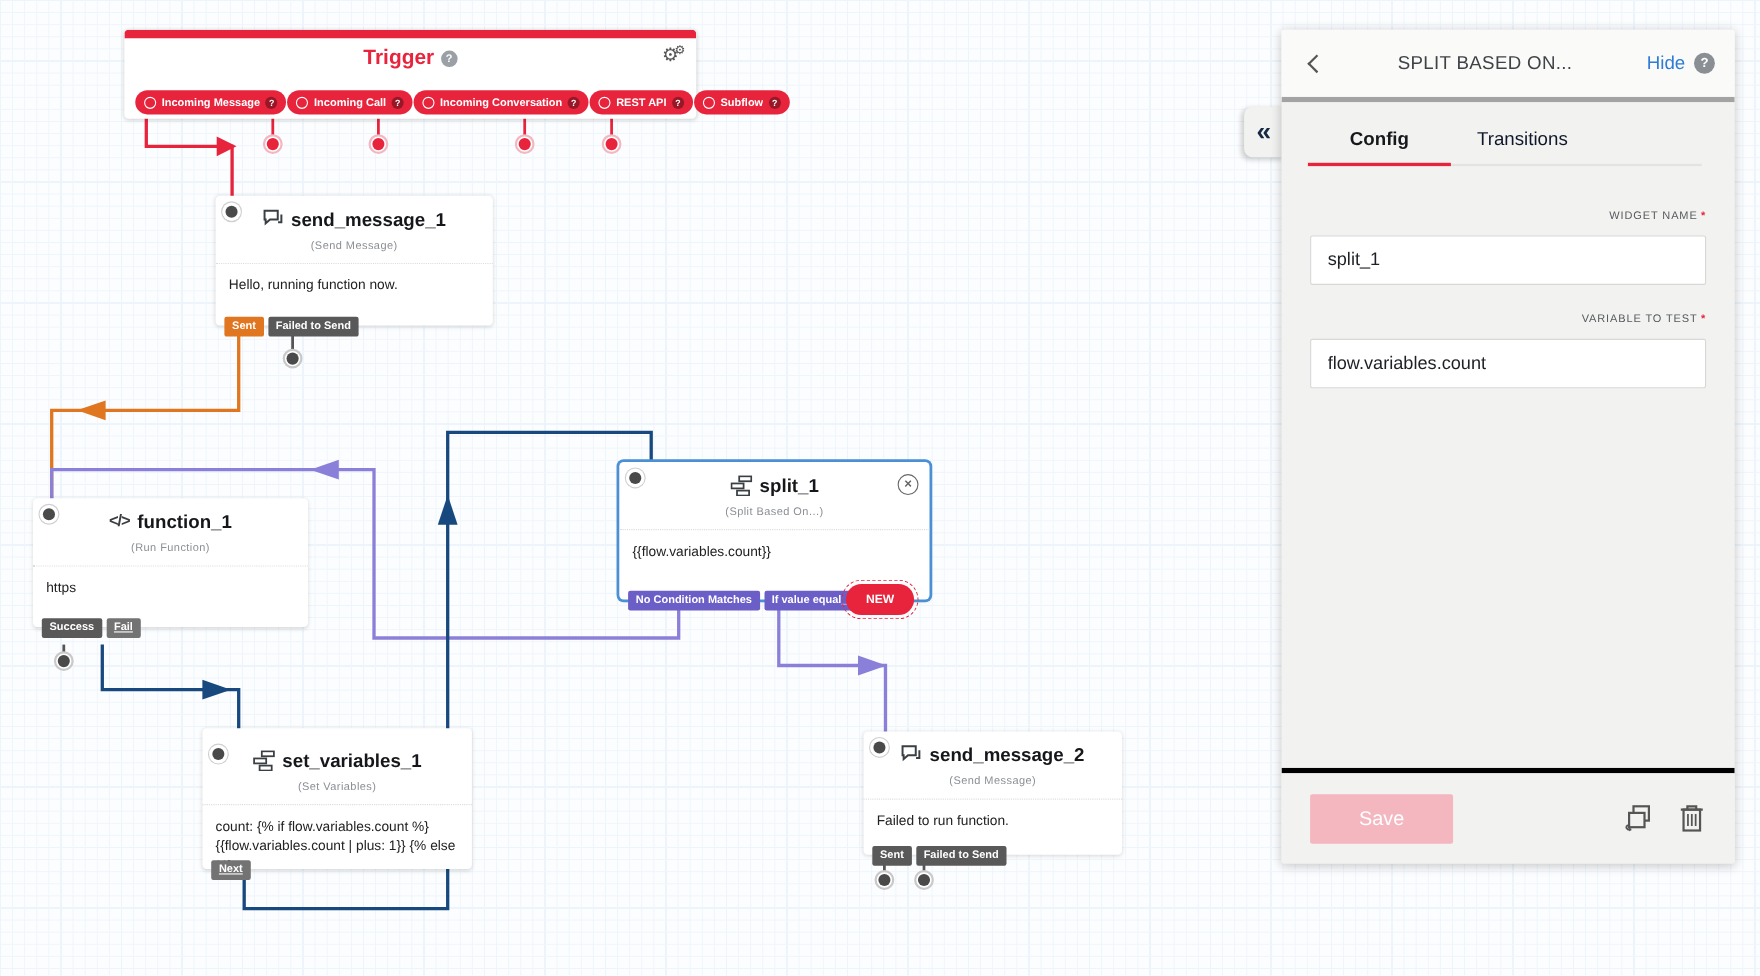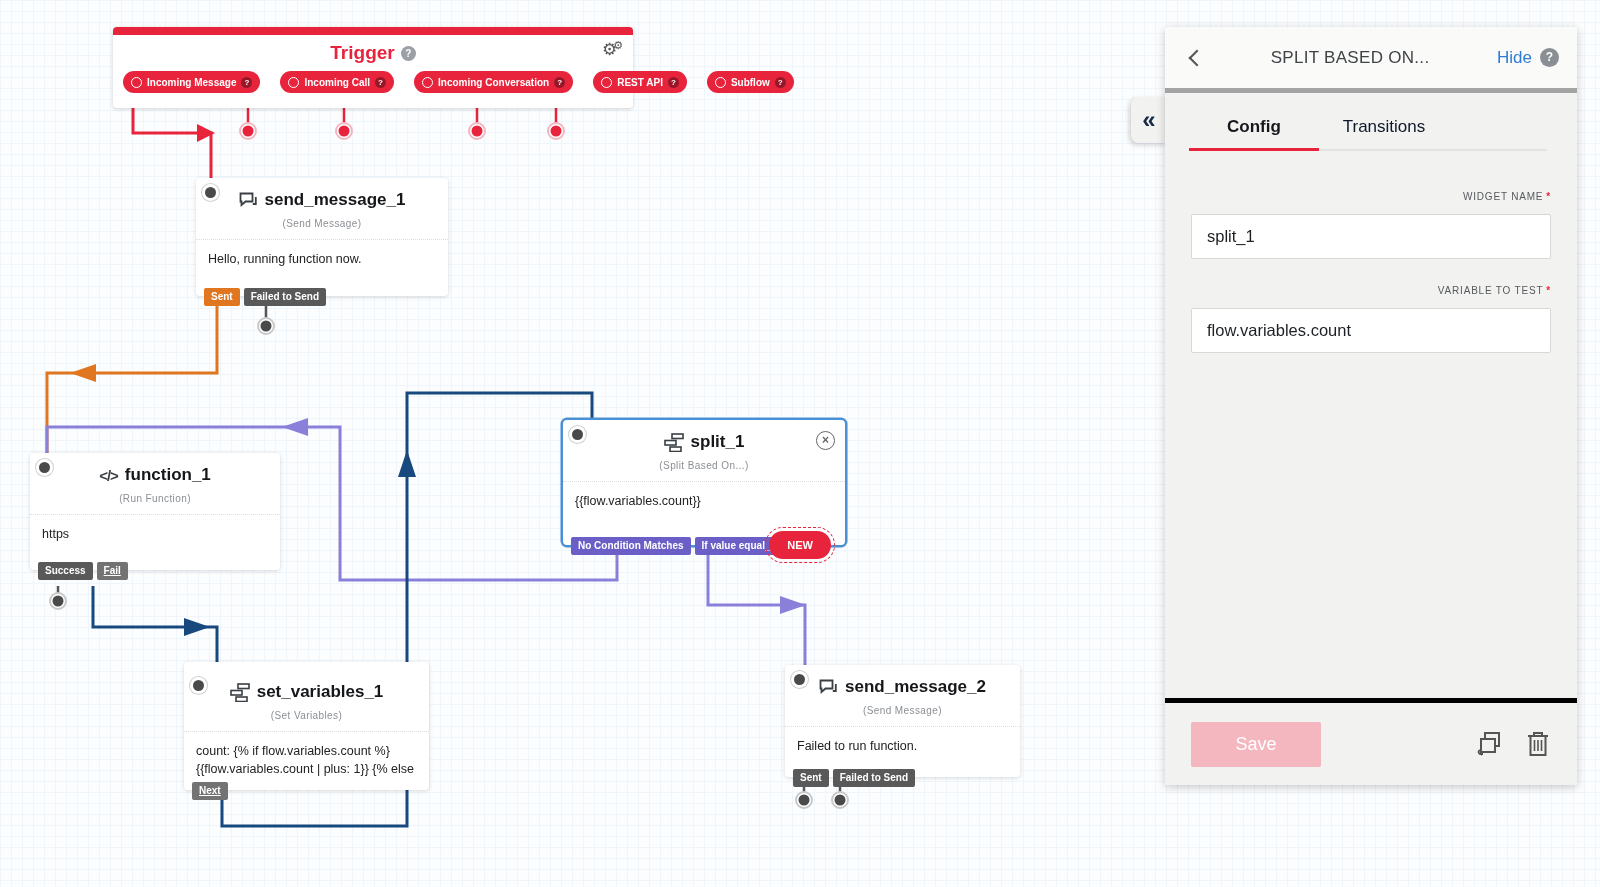--- a/index.html
+++ b/index.html
@@ -21,21 +21,21 @@
   
   .node{
     position:absolute;background:#fff;border-radius:4px;z-index:2;
     box-shadow:0 1px 4px rgba(0,0,0,.15);
     font-size:12.5px;color:#222;
   }
   .node .in-dot{
     position:absolute;left:9px;top:9px;width:11px;height:11px;border-radius:50%;
     background:#4a4a4a;box-shadow:0 0 0 3px #fff,0 0 0 4px #cfcfcf;
   }
-  .node-head{display:flex;align-items:center;justify-content:center;gap:7px;
+  .node-head{display:flex;align-items:flex-start;justify-content:center;gap:7px;
     padding:12px 30px 2px 30px;font-size:17px;font-weight:bold;color:#15171a;}
   .node-type{text-align:center;font-size:10px;color:#8b8f94;letter-spacing:.4px;padding:6px 0 10px 0;}
   .node-body{border-top:1px dotted #dadde0;padding:10px 12px 14px 12px;line-height:1.45;}
   .badges{position:absolute;bottom:-10px;left:8px;display:flex;gap:4px;z-index:3;white-space:nowrap;}
   .badge{font-size:10px;font-weight:bold;color:#fff;padding:4px 7px;border-radius:2px;line-height:1;}
   .badge.gray{background:#595959;}
   .badge.orange{background:#e0761f;}
   .badge.navy{background:#737373;text-decoration:underline;}
   .badge.purple{background:#6b5fc7;}
 
@@ -57,21 +57,21 @@
   .trigger-card{
     position:absolute;left:113px;top:27px;width:520px;height:73px;background:#fff;z-index:2;
     border-radius:4px;box-shadow:0 1px 4px rgba(0,0,0,.18);border-top:8px solid #e8243d;
   }
   .trigger-title-row{display:flex;align-items:center;justify-content:center;gap:6px;height:32px;margin-top:2px;}
   .trigger-title{color:#e8243d;font-size:19px;font-weight:bold;}
   .q-circle{display:inline-block;width:15px;height:15px;border-radius:50%;background:#9aa0a6;color:#fff;
     font-size:10px;font-weight:bold;text-align:center;line-height:15px;}
   .gears{position:absolute;right:10px;top:4px;color:#555;font-size:17px;cursor:pointer;}
   .gears .g2{font-size:11px;margin-left:-4px;vertical-align:top;}
-  .pill-row{display:flex;gap:20px;padding-left:10px;margin-top:2px;align-items:flex-end;}
+  .pill-row{display:flex;gap:1px;padding-left:10px;margin-top:13px;align-items:flex-end;}
   .pill{
     display:flex;align-items:center;gap:5px;background:#e8243d;color:#fff;border-radius:999px;
     font-size:10px;font-weight:bold;height:22px;padding:0 8px;cursor:pointer;white-space:nowrap;
   }
   .pill .ring{width:9px;height:9px;border:1.5px solid #fff;border-radius:50%;}
   .pill .q{width:11px;height:11px;border-radius:50%;background:rgba(0,0,0,.35);color:#fff;
     font-size:8px;line-height:11px;text-align:center;font-weight:bold;}
 
   
   .collapse-tab{

